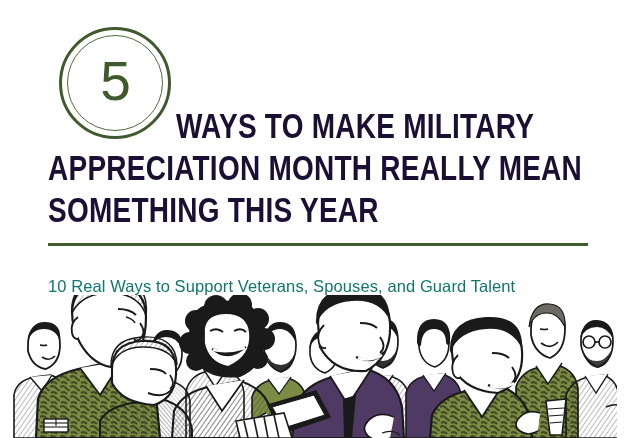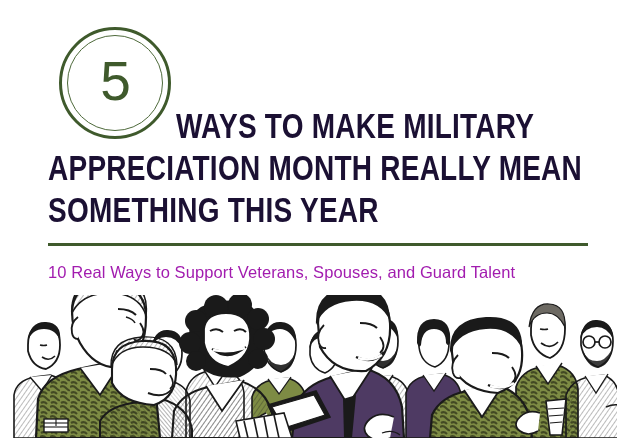--- a/index.html
+++ b/index.html
@@ -107,23 +107,23 @@
     top: 243px;
     width: 540px;
     height: 3px;
     background: #3f5a2c;
   }
 
   
   .subtitle {
     position: absolute;
     left: 48px;
-    top: 263px;
+    top: 277px;
     width: 560px;
-    color: #a21caf;
+    color: #0f766e;
     font-family: "Liberation Sans", sans-serif;
     font-size: 16.5px;
     font-weight: 400;
     letter-spacing: 0.1px;
     white-space: nowrap;
   }
 
   
   .illustration {
     position: absolute;

